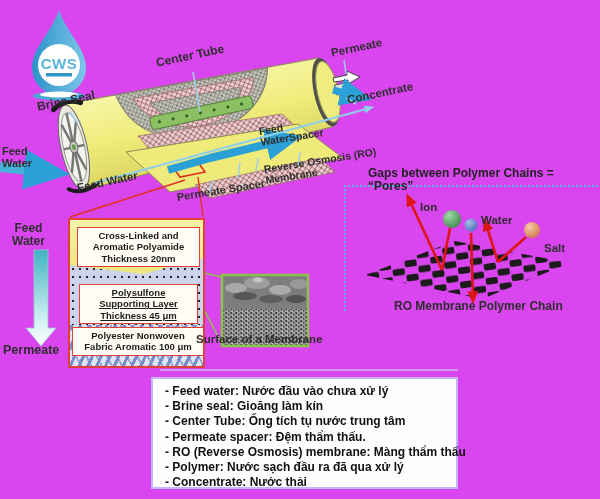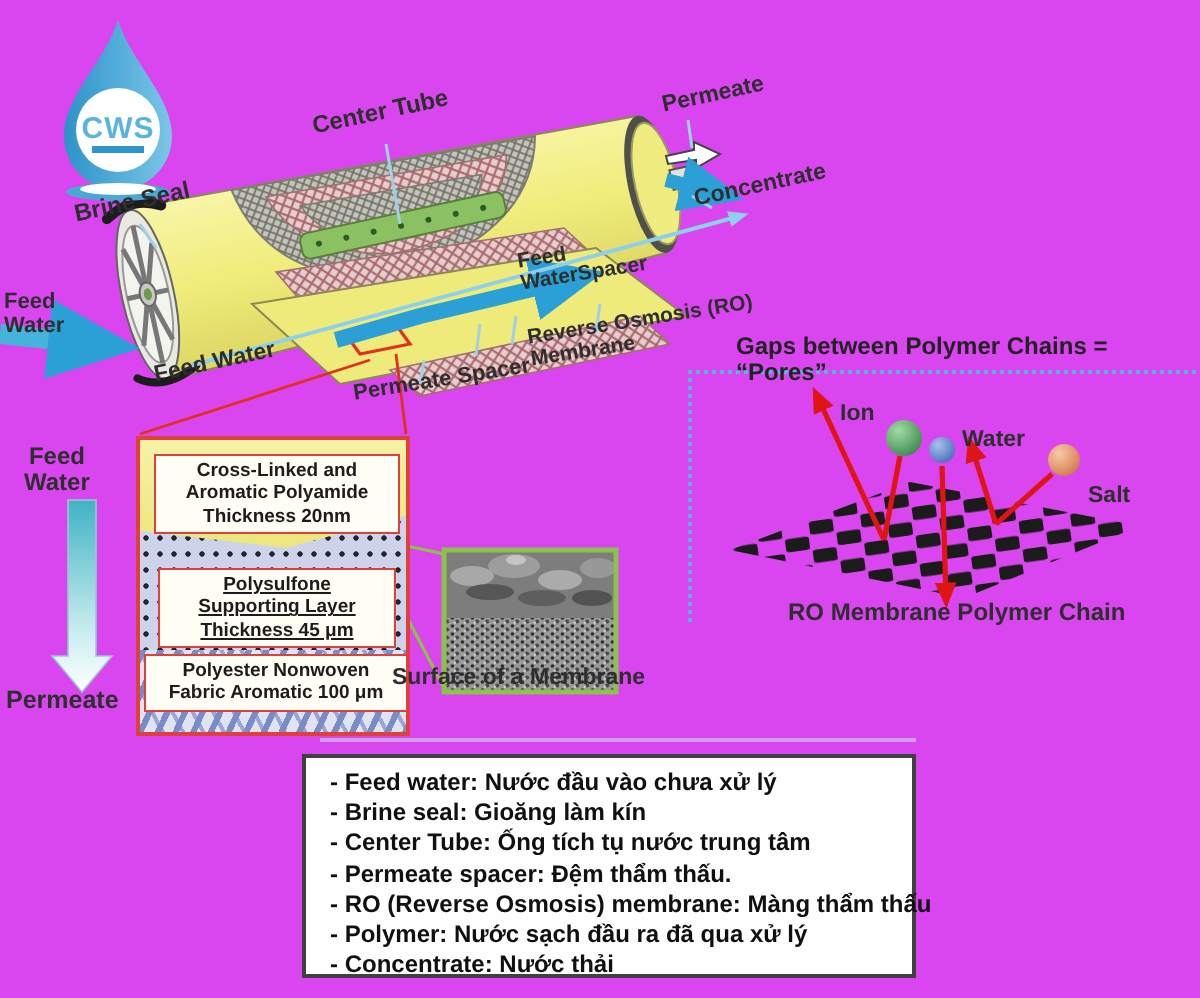--- a/index.html
+++ b/index.html
@@ -20,21 +20,21 @@
       background-image:repeating-linear-gradient(115deg,#7a8cc8 0 3px,rgba(0,0,0,0) 3px 8px),
                        repeating-linear-gradient(62deg,#9aa6d8 0 2px,rgba(0,0,0,0) 2px 9px);}
   .band-speckle{top:38px;height:67px;background:#ccd3ea;
       background-image:radial-gradient(circle 1.3px at 3px 3px,#23232d 1.2px,rgba(0,0,0,0) 1.5px);
       background-size:7px 8px;}
   .band-yellow{top:0;height:54px;background:linear-gradient(180deg,#f6f2a6,#ece67c);
       clip-path:polygon(0 0,100% 0,100% 70%,55% 100%,0 84%);}
   .dotted-frame{position:absolute;left:344px;top:185px;width:252px;height:124px;
       border-left:2px dotted #58b4d8;border-top:2px dotted #58b4d8;}
   .legend{position:absolute;left:151px;top:377px;width:307px;height:112px;
-      border:2px solid #404040;background:#fefefe;box-sizing:border-box;
+      border:2px solid #c4b5fd;background:#fefefe;box-sizing:border-box;
       padding:5px 4px 0 12px;}
   .legend div{font-size:12px;font-weight:bold;color:#101010;line-height:15.2px;
       white-space:nowrap;}
 </style>
 </head>
 <body>
 
 <div class="stage">
 
   <svg width="600" height="499" viewBox="0 0 600 499">

